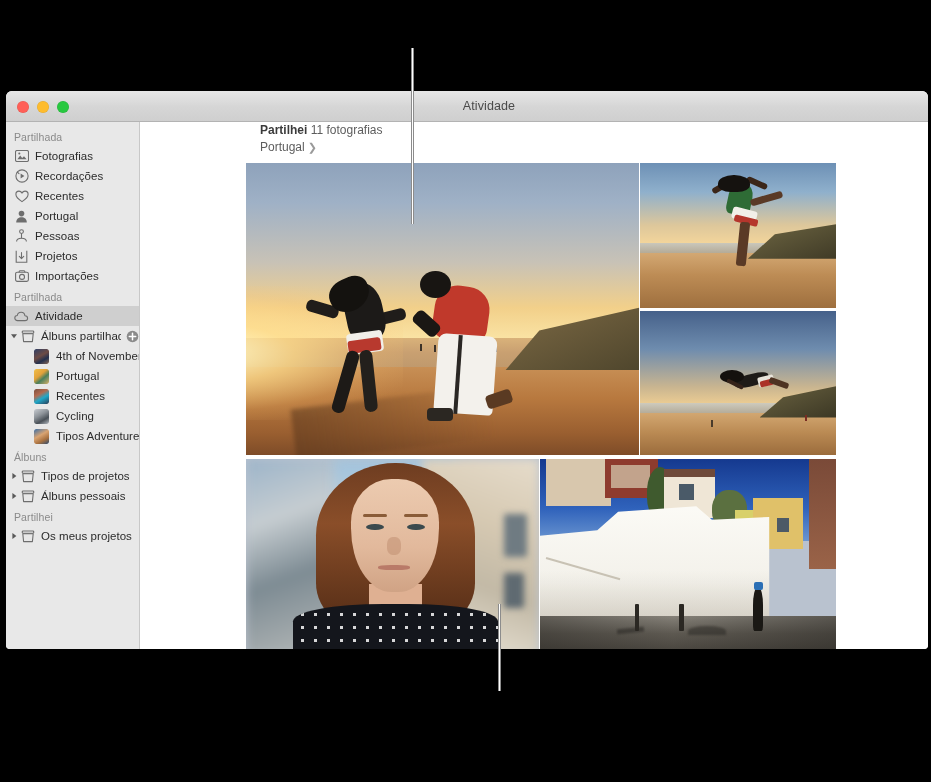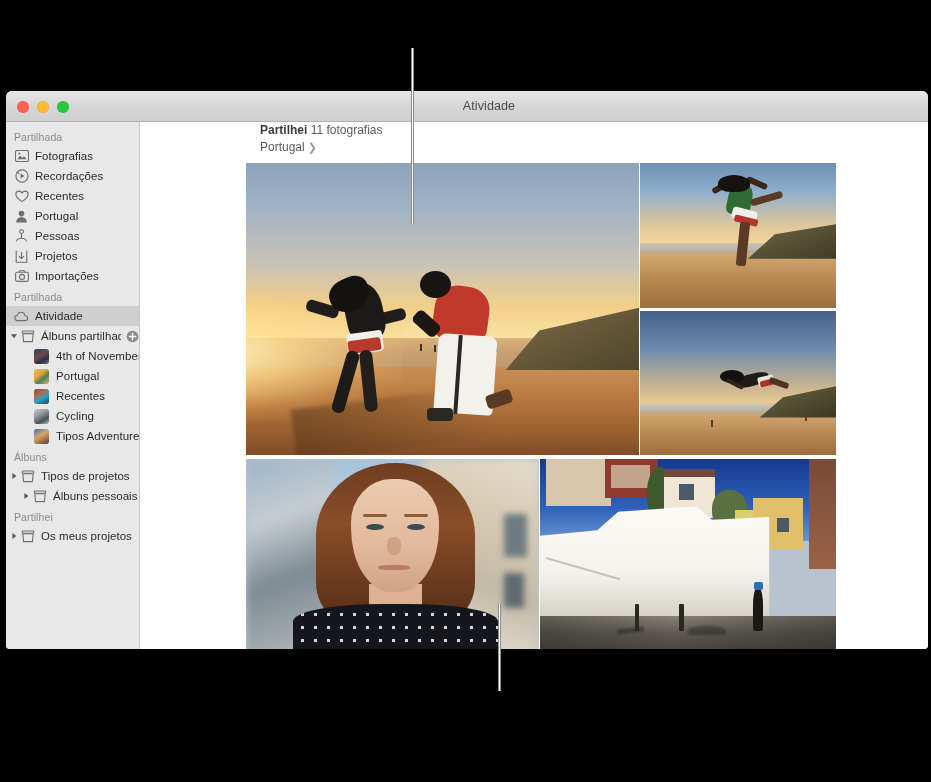--- a/index.html
+++ b/index.html
@@ -492,21 +492,21 @@
         </span>
         <span class="ico">
           <svg width="14" height="13" viewBox="0 0 14 13">
               <rect x="1.2" y="1" width="11.6" height="2.2" rx="0.9" fill="none" stroke="#6e6e6e" stroke-width="1.1"></rect>
               <path d="M1.8 3.8 L12.2 3.8 L11.4 11.6 L2.6 11.6 Z" fill="none" stroke="#6e6e6e" stroke-width="1.1" stroke-linejoin="round"></path>
             </svg>
         </span>
         <span class="lbl">Tipos de projetos</span>
       </div>
 
-      <div class="sb-row" style="padding-left:16px;">
+      <div class="sb-row" style="padding-left:4px;">
         <span class="disclosure">
           <svg width="8" height="8" viewBox="0 0 8 8">
               <path d="M2.4 1 L6.4 4 L2.4 7 Z" fill="#5a5a5a"></path>
             </svg>
         </span>
         <span class="ico">
           <svg width="14" height="13" viewBox="0 0 14 13">
               <rect x="1.2" y="1" width="11.6" height="2.2" rx="0.9" fill="none" stroke="#6e6e6e" stroke-width="1.1"></rect>
               <path d="M1.8 3.8 L12.2 3.8 L11.4 11.6 L2.6 11.6 Z" fill="none" stroke="#6e6e6e" stroke-width="1.1" stroke-linejoin="round"></path>
             </svg>

